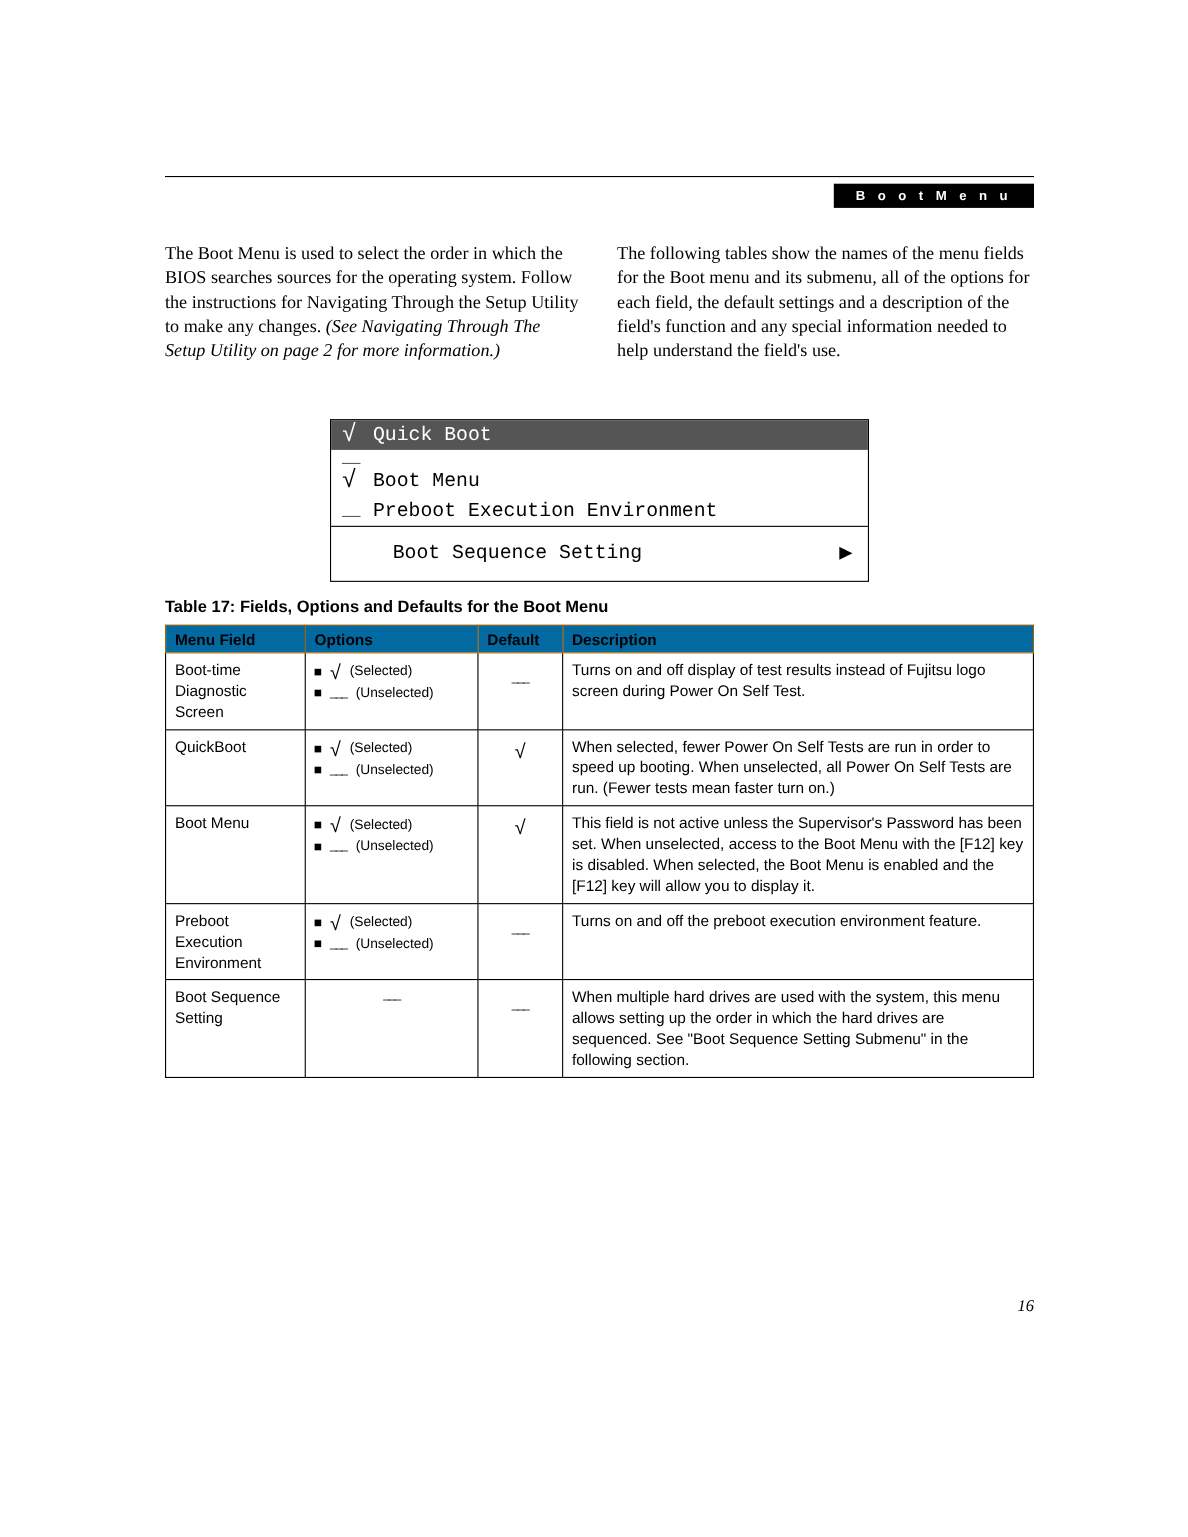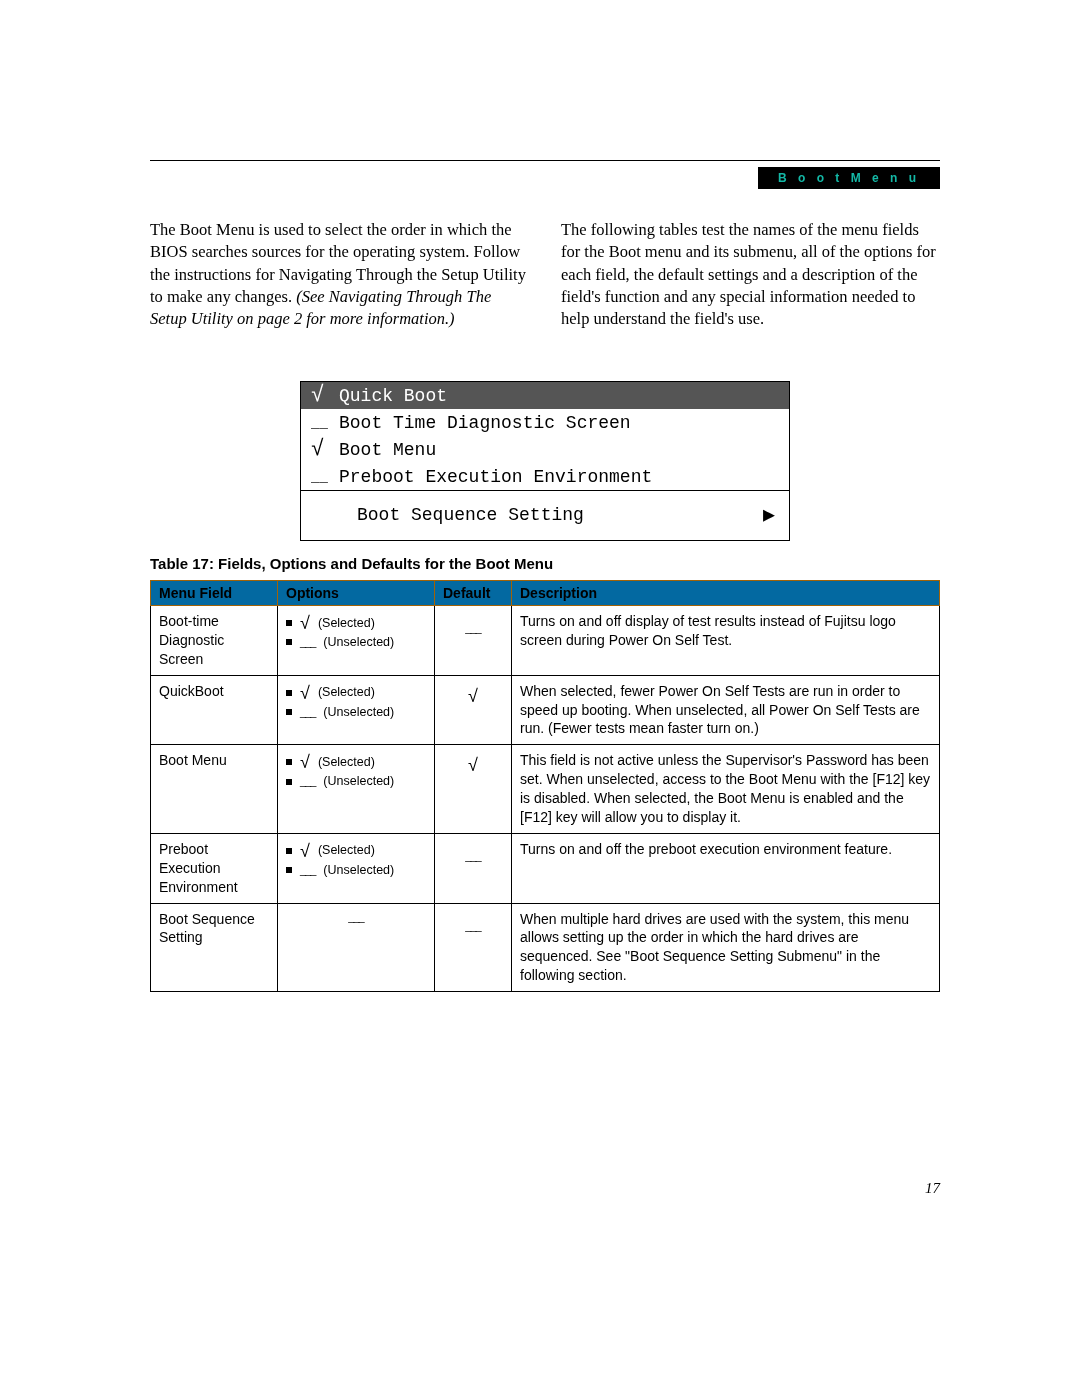--- a/index.html
+++ b/index.html
@@ -7,21 +7,21 @@
     width:1080px;height:1397px;
     box-sizing:border-box;
     padding:160px 140px 0 150px;
     font-family:Georgia,"Times New Roman",serif;
     color:#000;
     position:relative;
   }
   .hr-top{border:none;border-top:1.5px solid #000;margin:0 0 6px 0;}
   .black-chip{
     float:right;
-    background:#000;color:#14b8a6;
+    background:#000;color:#ffffff;
     font-family:Arial,Helvetica,sans-serif;
     font-weight:bold;font-size:12px;
     letter-spacing:4px;
     padding:4px 20px;
   }
   .spacer{clear:both;height:30px;}
   h1{
     font-family:Arial,Helvetica,sans-serif;
     font-weight:600;
     font-size:26px;
@@ -92,33 +92,32 @@
 <div class="page">
   <hr class="hr-top">
   <div class="black-chip">B o o t   M e n u</div>
   <div class="spacer"></div>
 
 
   <div class="columns">
     <span>The Boot Menu is used to select the order in which the BIOS searches sources for the operating system. Follow the instructions for Navigating Through the Setup Utility to make any changes. </span>
     <em>(See Navigating Through The Setup Utility on page 2 for more information.)</em>
     <br><br>
-    <span>The following tables test the names of the menu fields for the Boot menu and its submenu, all of the options for each field, the default settings and a description of the field's function and any special information needed to help understand the field's use.</span>
+    <span>The following tables show the names of the menu fields for the Boot menu and its submenu, all of the options for each field, the default settings and a description of the field's function and any special information needed to help understand the field's use.</span>
   </div>
 
   <div class="bios-wrap">
     <div class="bios-box">
       <div id="bios-rows">
           <div class="bios-row hl">
             <span class="bios-mark">√</span>
             <span>Quick Boot</span>
           </div>
           <div class="bios-row underline">
             <span class="bios-mark">__</span>
-            <span>Boot Time Diagnostic Screen</span>
           </div>
           <div class="bios-row">
             <span class="bios-mark">√</span>
             <span>Boot Menu</span>
           </div>
           <div class="bios-row underline">
             <span class="bios-mark">__</span>
             <span>Preboot Execution Environment</span>
           </div>
         </div>
@@ -214,14 +213,14 @@
           <td class="col-field">Boot Sequence Setting</td>
           <td class="col-opts">
             <div style="text-align:center" class="und">___</div>
           </td>
           <td class="col-def"><span class="und">___</span></td>
           <td>When multiple hard drives are used with the system, this menu allows setting up the order in which the hard drives are sequenced. See "Boot Sequence Setting Submenu" in the following section.</td>
         </tr>
       </tbody>
   </table>
 
-  <div class="pagenum">17</div>
+  <div class="pagenum">16</div>
 </div>
 
 </body></html>

